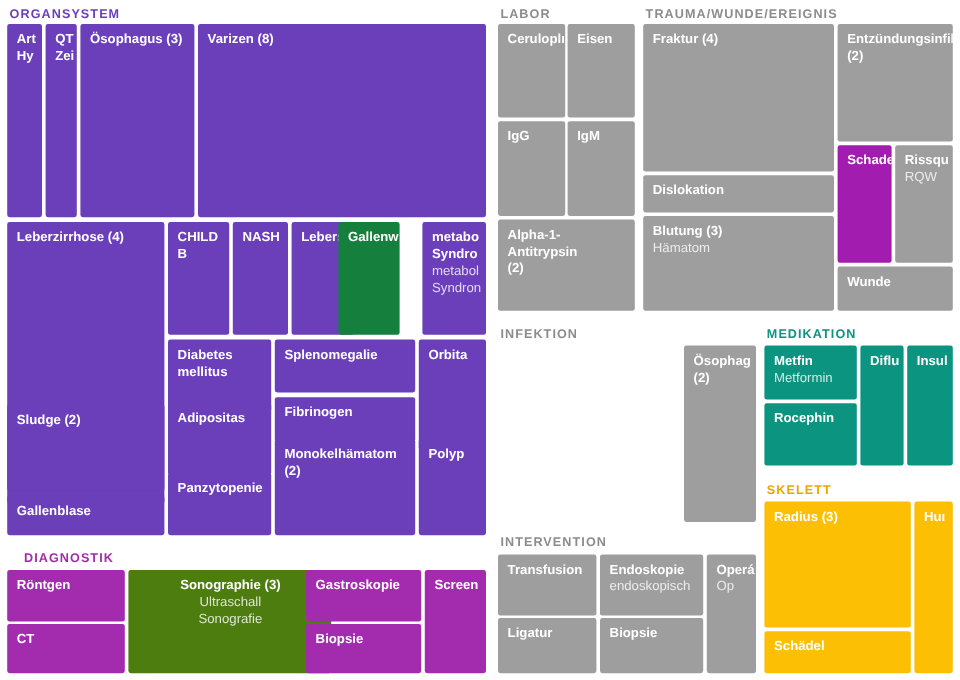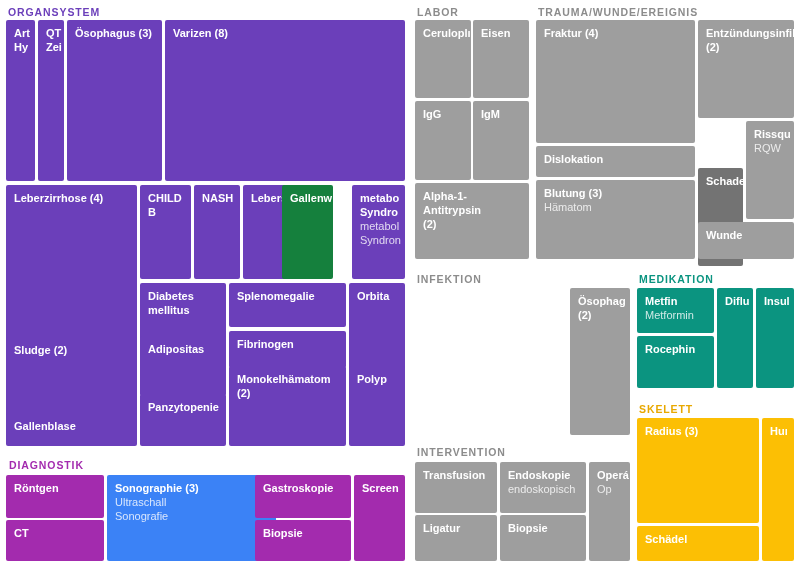--- a/index.html
+++ b/index.html
@@ -120,28 +120,28 @@
     </div>
     <div class="cell" style="left: 349px; top: 366px; width: 56px; height: 80px; background: rgb(107, 63, 186);">
       <span class="cell-label">Polyp</span>
     </div>
     <div class="cell" style="left: 140px; top: 394px; width: 86px; height: 52px; background: rgb(107, 63, 186);">
       <span class="cell-label">Panzytopenie</span>
     </div>
     <div class="cell" style="left: 6px; top: 413px; width: 131px; height: 33px; background: rgb(107, 63, 186);">
       <span class="cell-label">Gallenblase</span>
     </div>
-    <div class="section-title" style="left: 9px; top: 459px; color: rgb(163, 43, 174);">DIAGNOSTIK</div>
+    <div class="section-title" style="left: 20px; top: 459px; color: rgb(163, 43, 174);">DIAGNOSTIK</div>
     <div class="cell" style="left: 6px; top: 475px; width: 98px; height: 43px; background: rgb(163, 43, 174);">
       <span class="cell-label">Röntgen</span>
     </div>
     <div class="cell" style="left: 6px; top: 520px; width: 98px; height: 41px; background: rgb(163, 43, 174);">
       <span class="cell-label">CT</span>
     </div>
-    <div class="cell" style="left: 107px; top: 475px; width: 169px; height: 86px; background: #3b82f6;">
+    <div class="cell" style="left: 107px; top: 475px; width: 169px; height: 86px; background: #4d7c0f; text-align: center;">
       <span class="cell-label">Sonographie (3)</span>
       <span class="cell-sub">Ultraschall
 Sonografie</span>
     </div>
     <div class="cell" style="left: 255px; top: 475px; width: 96px; height: 43px; background: rgb(163, 43, 174);">
       <span class="cell-label">Gastroskopie</span>
     </div>
     <div class="cell" style="left: 255px; top: 520px; width: 96px; height: 41px; background: rgb(163, 43, 174);">
       <span class="cell-label">Biopsie</span>
     </div>
@@ -196,21 +196,21 @@
       <span class="cell-label">Dislokation</span>
     </div>
     <div class="cell" style="left: 536px; top: 180px; width: 159px; height: 79px; background: rgb(158, 158, 158);">
       <span class="cell-label">Blutung (3)</span>
       <span class="cell-sub">Hämatom</span>
     </div>
     <div class="cell" style="left: 698px; top: 20px; width: 96px; height: 98px; background: rgb(158, 158, 158);">
       <span class="cell-label">Entzündungsinfil
 (2)</span>
     </div>
-    <div class="cell" style="left: 698px; top: 121px; width: 45px; height: 98px; background: #737373; margin-top: 47px;">
+    <div class="cell" style="left: 698px; top: 121px; width: 45px; height: 98px; background: #a21caf;">
       <span class="cell-label">Schade</span>
     </div>
     <div class="cell" style="left: 746px; top: 121px; width: 48px; height: 98px; background: rgb(158, 158, 158);">
       <span class="cell-label">Rissqu</span>
       <span class="cell-sub">RQW</span>
     </div>
     <div class="cell" style="left: 698px; top: 222px; width: 96px; height: 37px; background: rgb(158, 158, 158);">
       <span class="cell-label">Wunde</span>
     </div>
     <div class="section-title" style="left: 639px; top: 273px; color: rgb(11, 148, 128);">MEDIKATION</div>

